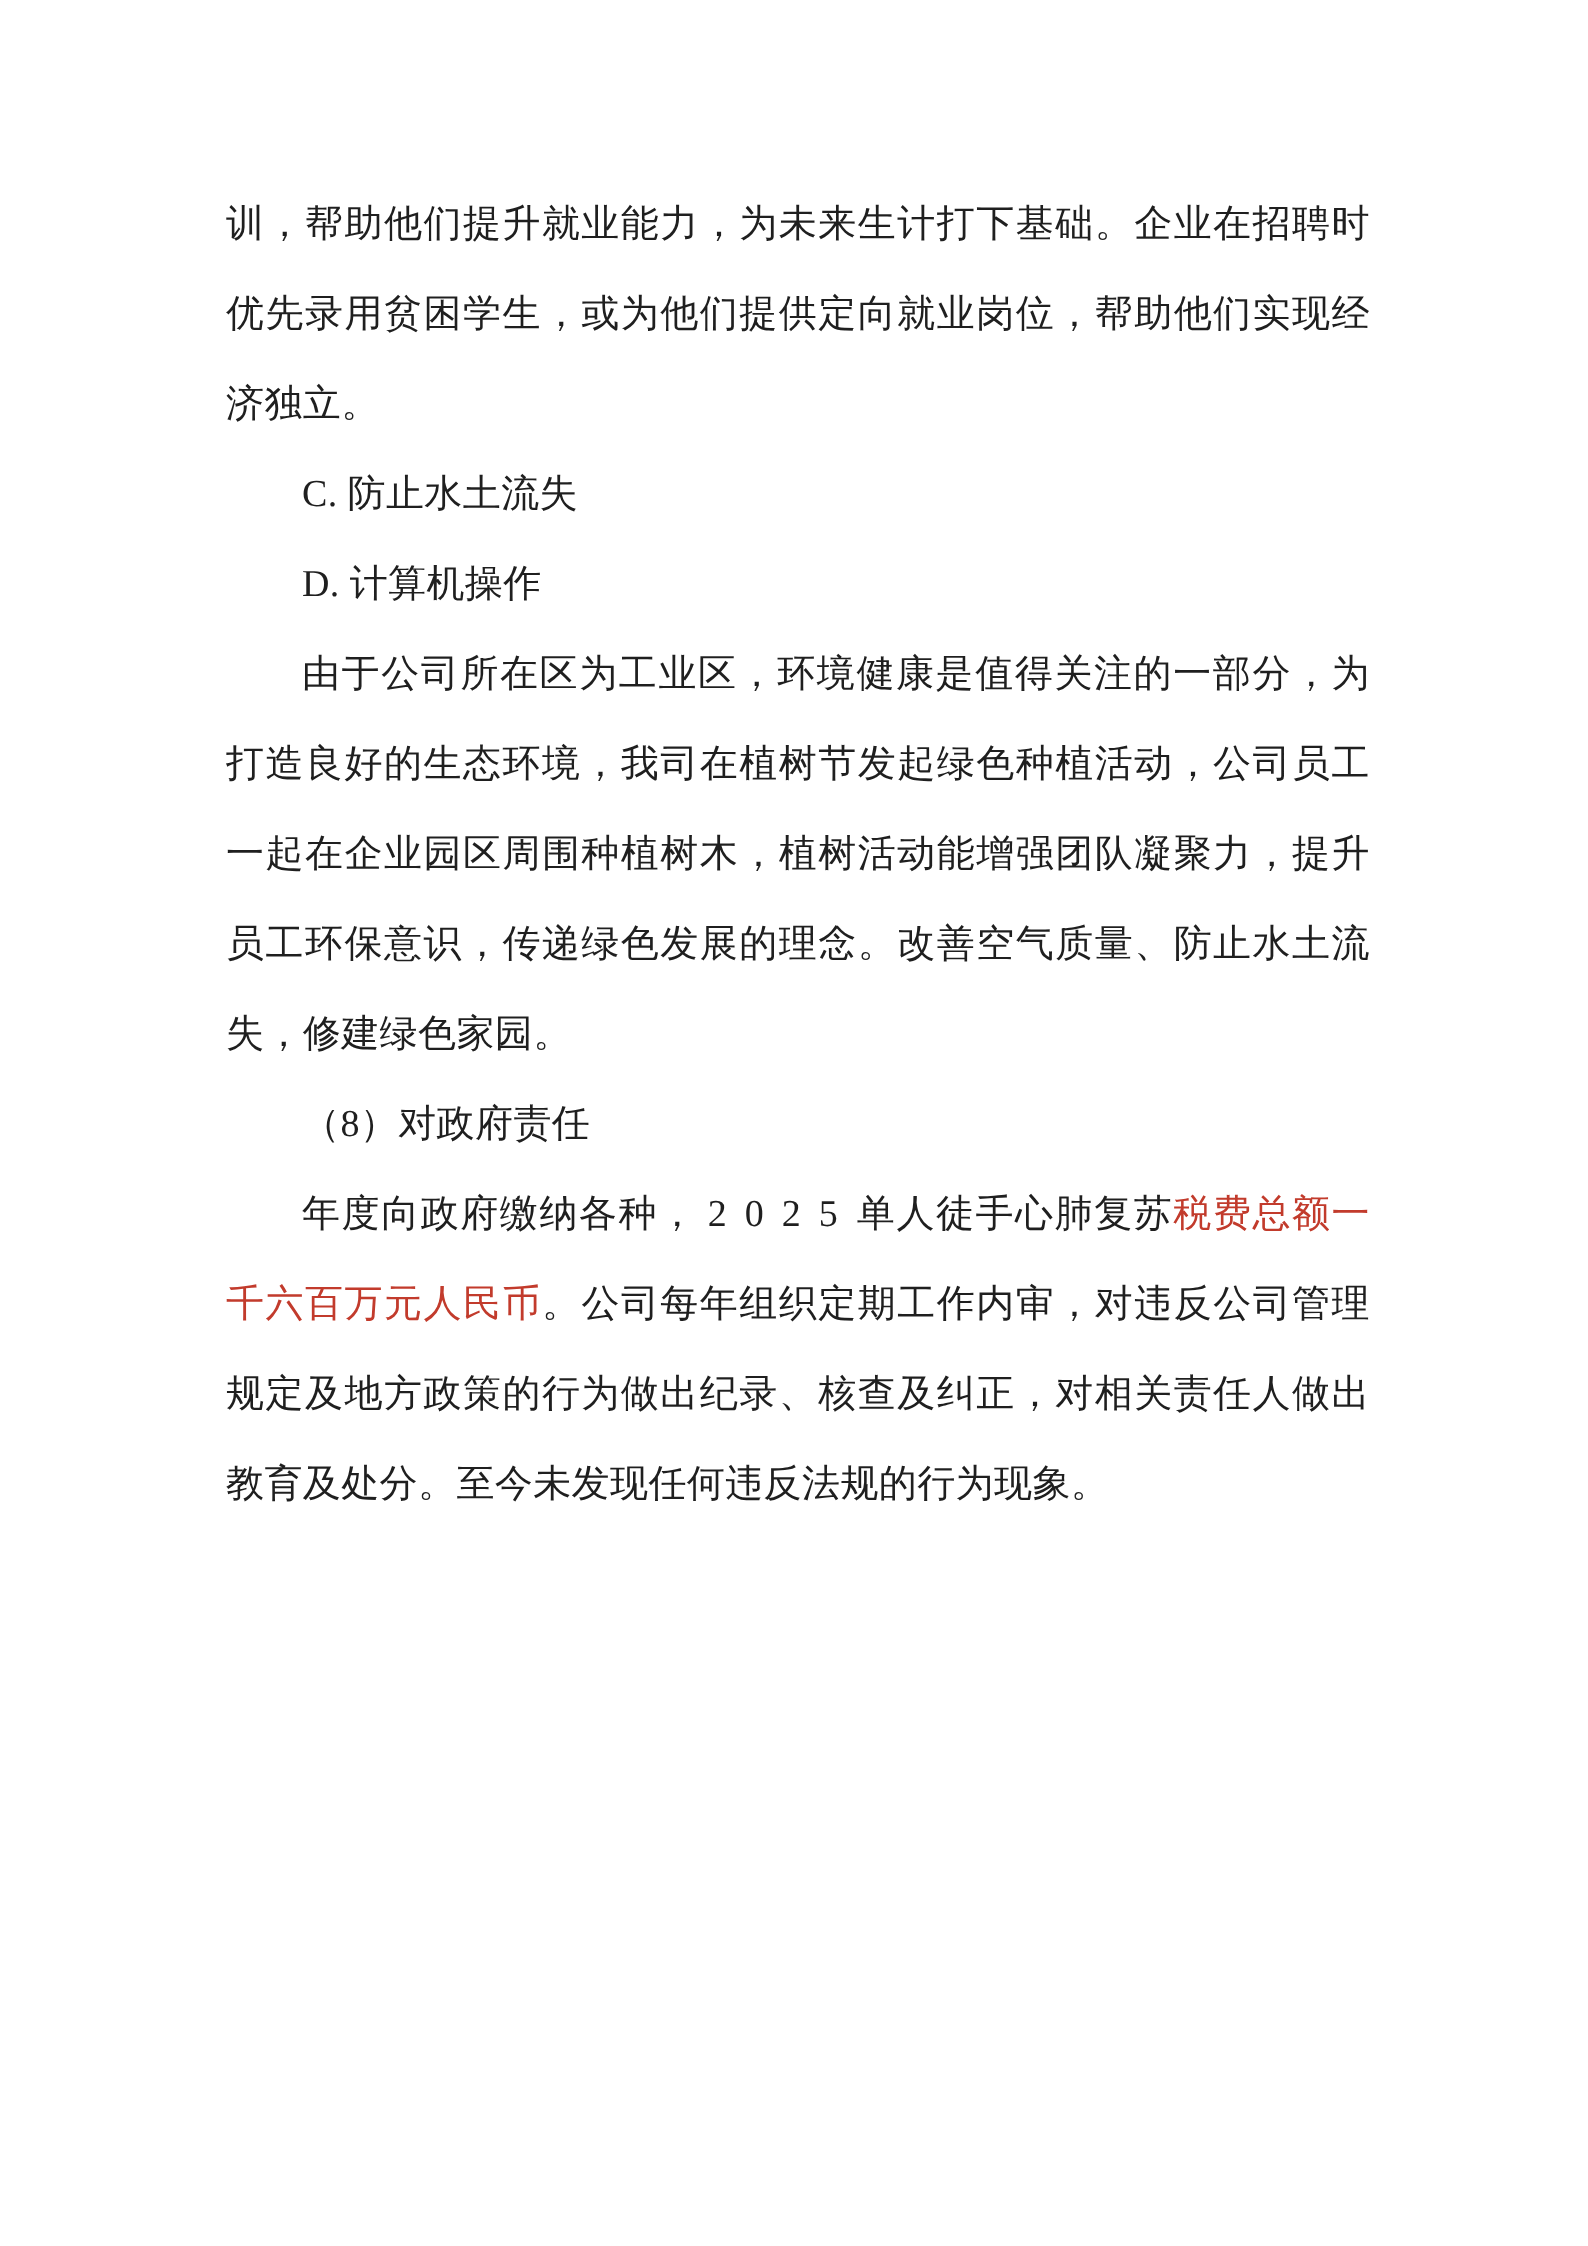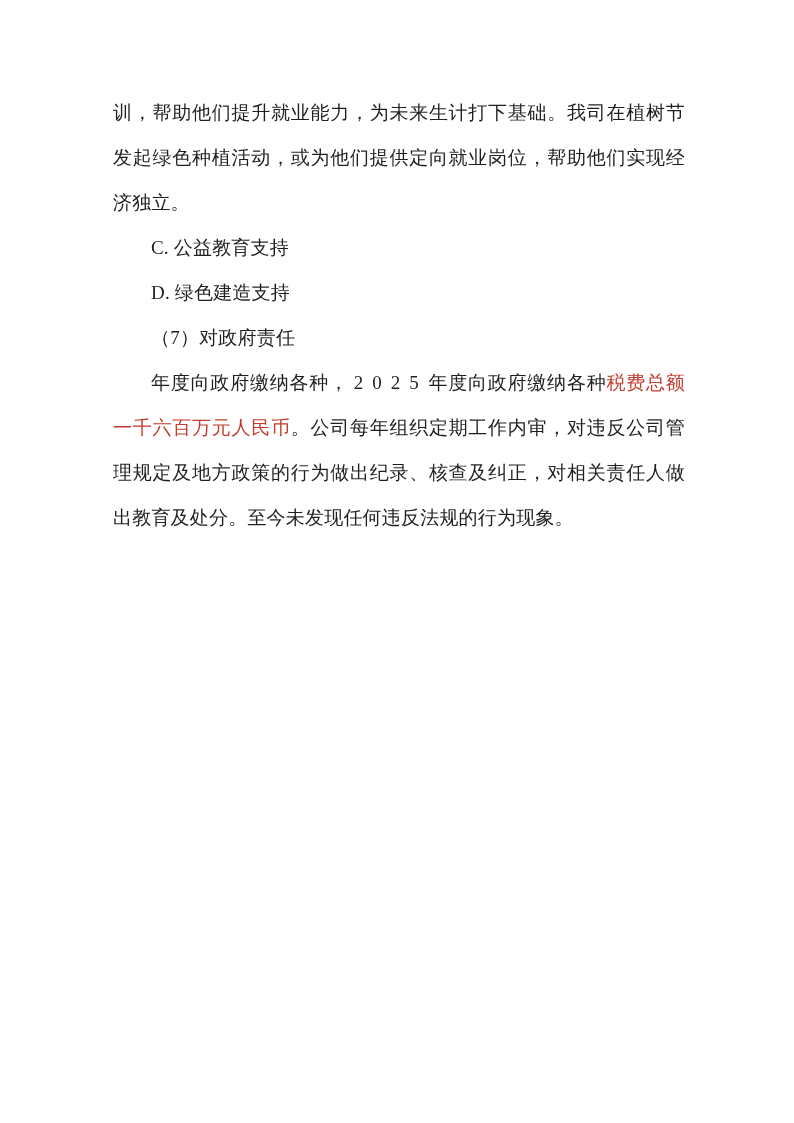--- a/index.html
+++ b/index.html
@@ -41,27 +41,28 @@
   }
   .red {
     color: #c23b2c;
   }
 </style>
 </head>
 <body>
 
 <div class="page-body">
 
-  <p class="para">训，帮助他们提升就业能力，为未来生计打下基础。我司在植树节发起绿色种植活动，或为他们提供定向就业岗位，帮助他们实现经济独立。</p>
+  <p class="para">训，帮助他们提升就业能力，为未来生计打下基础。企业在招聘时优先录用贫困学生，或为他们提供定向就业岗位，帮助他们实现经济独立。</p>
 
-  <p class="para indent">C. 公益教育支持</p>
+  <p class="para indent">C. 防止水土流失</p>
 
 
-  <p class="para indent">D. 绿色建造支持</p>
+  <p class="para indent">D. 计算机操作</p>
 
+  <p class="para indent">由于公司所在区为工业区，环境健康是值得关注的一部分，为打造良好的生态环境，我司在植树节发起绿色种植活动，公司员工一起在企业园区周围种植树木，植树活动能增强团队凝聚力，提升员工环保意识，传递绿色发展的理念。改善空气质量、防止水土流失，修建绿色家园。</p>
 
-  <p class="para indent">（7）对政府责任</p>
+  <p class="para indent">（8）对政府责任</p>
 
   <p class="para indent">
-    <span>年度向政府缴纳各种，</span><span class="num">2025</span><span>年度向政府缴纳各种</span><span class="red">税费总额一千六百万元人民币</span><span>。公司每年组织定期工作内审，对违反公司管理规定及地方政策的行为做出纪录、核查及纠正，对相关责任人做出教育及处分。至今未发现任何违反法规的行为现象。</span>
+    <span>年度向政府缴纳各种，</span><span class="num">2025</span><span>单人徒手心肺复苏</span><span class="red">税费总额一千六百万元人民币</span><span>。公司每年组织定期工作内审，对违反公司管理规定及地方政策的行为做出纪录、核查及纠正，对相关责任人做出教育及处分。至今未发现任何违反法规的行为现象。</span>
   </p>
 
 </div>
 
 </body></html>

